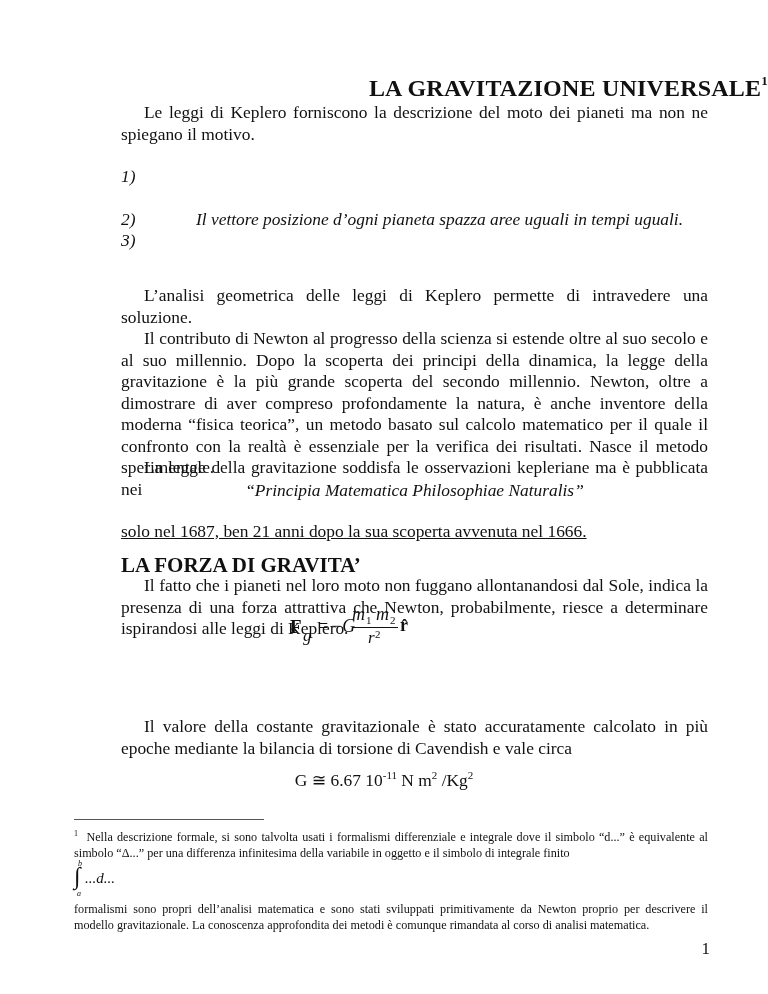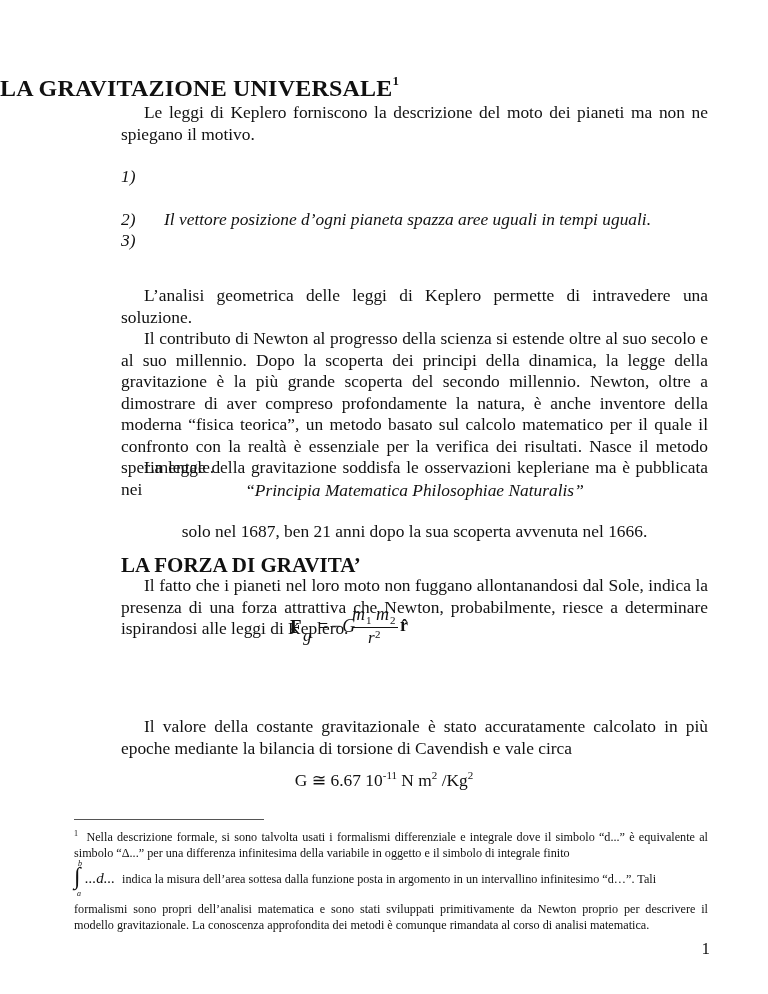--- a/index.html
+++ b/index.html
@@ -2,21 +2,21 @@
 <html><head>
   <meta charset="utf-8">
   <style>
     html, body { margin: 0; padding: 0; background: #ffffff; }
     body {
       width: 768px; height: 994px; position: relative; overflow: hidden;
       font-family: "Liberation Serif", serif; color: #111111;
     }
     .abs { position: absolute; }
     .title {
-      left: 0; width: 768px; top: 75px; text-align: left;
+      left: 0; width: 768px; top: 75px; text-align: right;
       font-size: 24px; font-weight: bold; letter-spacing: 0.2px;
     }
     .title sup { font-size: 13px; vertical-align: top; position: relative; top: -2px; }
     .body-text {
       font-size: 17.4px; line-height: 21.5px; text-align: justify;
       left: 121px; width: 587px;
     }
     .indent { text-indent: 23px; }
     .law { font-style: italic; font-size: 17.4px; line-height: 21.5px; left: 121px; width: 587px; }
     .law .num { position: absolute; left: 0; }
@@ -44,33 +44,33 @@
   <span>LA GRAVITAZIONE UNIVERSALE</span><sup>1</sup>
 </div>
 
 <div class="abs body-text indent" style="top:102px;">Le leggi di Keplero forniscono la descrizione del moto dei pianeti ma non ne spiegano il motivo.</div>
 
 <div class="abs law" style="top:166px; height:44px;">
   <span class="num">1)</span>
 </div>
 <div class="abs law" style="top:209px; height:22px;">
   <span class="num">2)</span>
-  <span class="txt" style="width:560px;text-align:left;">Il vettore posizione d’ogni pianeta spazza aree uguali in tempi uguali.</span>
+  <span class="txt" style="width:560px;text-align:left;margin-left:32px;">Il vettore posizione d’ogni pianeta spazza aree uguali in tempi uguali.</span>
 </div>
 <div class="abs law" style="top:230px; height:44px;">
   <span class="num">3)</span>
 </div>
 
 <div class="abs body-text indent" style="top:285px;font-family:Liberation Serif, serif;">L’analisi geometrica delle leggi di Keplero permette di intravedere una soluzione.</div>
 
 <div class="abs body-text indent" style="top:328px;">Il contributo di Newton al progresso della scienza si estende oltre al suo secolo e al suo millennio.  Dopo la scoperta dei principi della dinamica, la legge della gravitazione è la più grande scoperta del secondo millennio. Newton, oltre a dimostrare di aver compreso profondamente la natura, è anche inventore della moderna “fisica teorica”, un metodo basato sul calcolo matematico per il quale il confronto con la realtà è essenziale per la verifica dei risultati.  Nasce il metodo sperimentale.</div>
 
 <div class="abs body-text indent" style="top:457px;">La legge della gravitazione soddisfa le osservazioni kepleriane ma è pubblicata nei</div>
 <div class="abs body-text center-line" style="top:480px;">“Principia Matematica Philosophiae Naturalis”</div>
-<div class="abs body-text" style="top:521px; text-align:center;">solo nel 1687, ben 21 anni dopo la sua scoperta avvenuta nel 1666.</div>
+<div class="abs body-text" style="top:521px; text-align:left;text-decoration:underline;">solo nel 1687, ben 21 anni dopo la sua scoperta avvenuta nel 1666.</div>
 
 <div class="abs body-text section-head" style="top:555px;">LA FORZA DI GRAVITA’</div>
 <div class="abs body-text indent" style="top:575px;">Il fatto che i pianeti nel loro moto non fuggano allontanandosi dal Sole, indica la presenza di una forza attrattiva che Newton, probabilmente, riesce a determinare ispirandosi alle leggi di Keplero.</div>
 
 <div class="abs formula" style="top:604px;">
   <span class="abs" style="left:0; top:12px; font-size:19px; font-weight:bold;">F</span>
   <span class="abs" style="left:13px; top:22px; font-size:17px; font-style:italic;">g</span>
   <span class="abs" style="left:28px; top:12px; font-size:18px;">=</span>
   <span class="abs" style="left:40px; top:12px; font-size:18px; font-style:italic;">−G</span>
   <span class="abs" style="left:62px; top:0px; font-size:18px; font-style:italic;">m</span>
@@ -92,18 +92,17 @@
 <div class="abs fn-rule"></div>
 <div class="abs fn-text" style="top:826px;">
   <sup>1</sup>&nbsp;&nbsp;<span>Nella descrizione formale, si sono talvolta usati i formalismi differenziale e integrale dove il simbolo “d...” è equivalente al simbolo “Δ...” per una differenza infinitesima della variabile in oggetto e il simbolo di integrale finito</span>
 </div>
 
 <div class="abs" style="left:74px; top:862px; width:634px; height:34px;">
   <span class="abs" style="left:4px; top:-3px; font-size:8px; font-style:italic;">b</span>
   <span class="abs" style="left:0px; top:2px; font-size:24px; line-height:24px;">∫</span>
   <span class="abs" style="left:3px; top:27px; font-size:8px; font-style:italic;">a</span>
   <span class="abs" style="left:11px; top:8px; font-size:15px; font-style:italic;">...d...</span>
-  <span class="abs" style="left:48px; top:10px; width:586px; font-size:12.2px; text-align:justify;">indica la misura dell’area sottesa dalla funzione posta in argomento in un intervallino infinitesimo “d…”. Tali</span>
 </div>
 
 <div class="abs fn-text" style="top:902px;">formalismi sono propri dell’analisi matematica e sono stati sviluppati primitivamente da Newton proprio per descrivere il modello gravitazionale. La conoscenza approfondita dei metodi è comunque rimandata al corso di analisi matematica.</div>
 
 <div class="abs page-num">1</div>
 
 </body></html>

